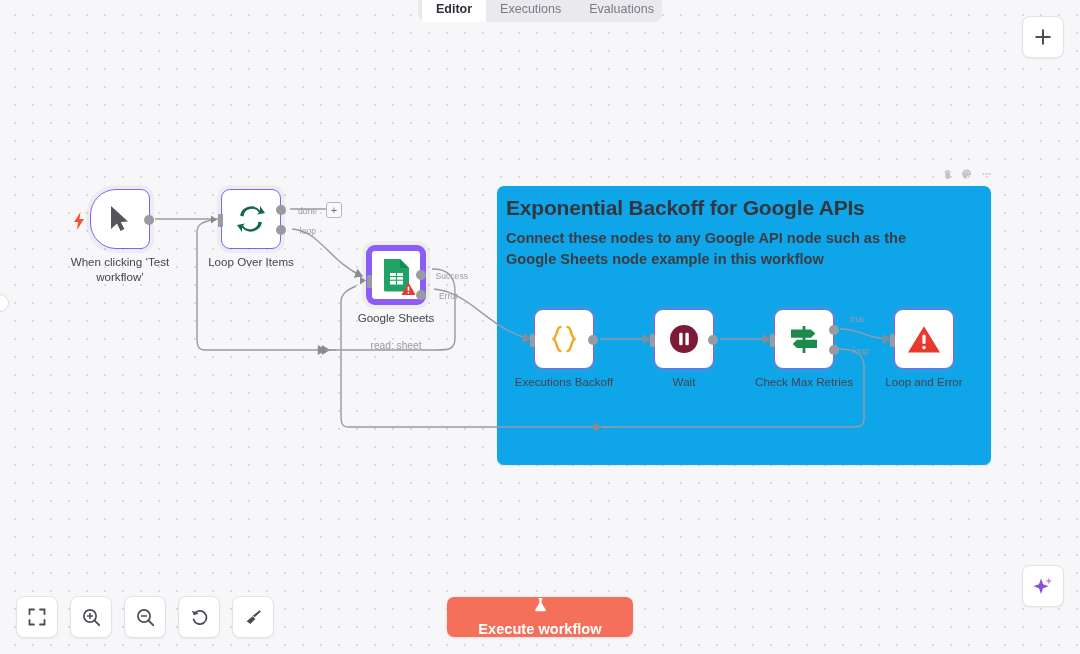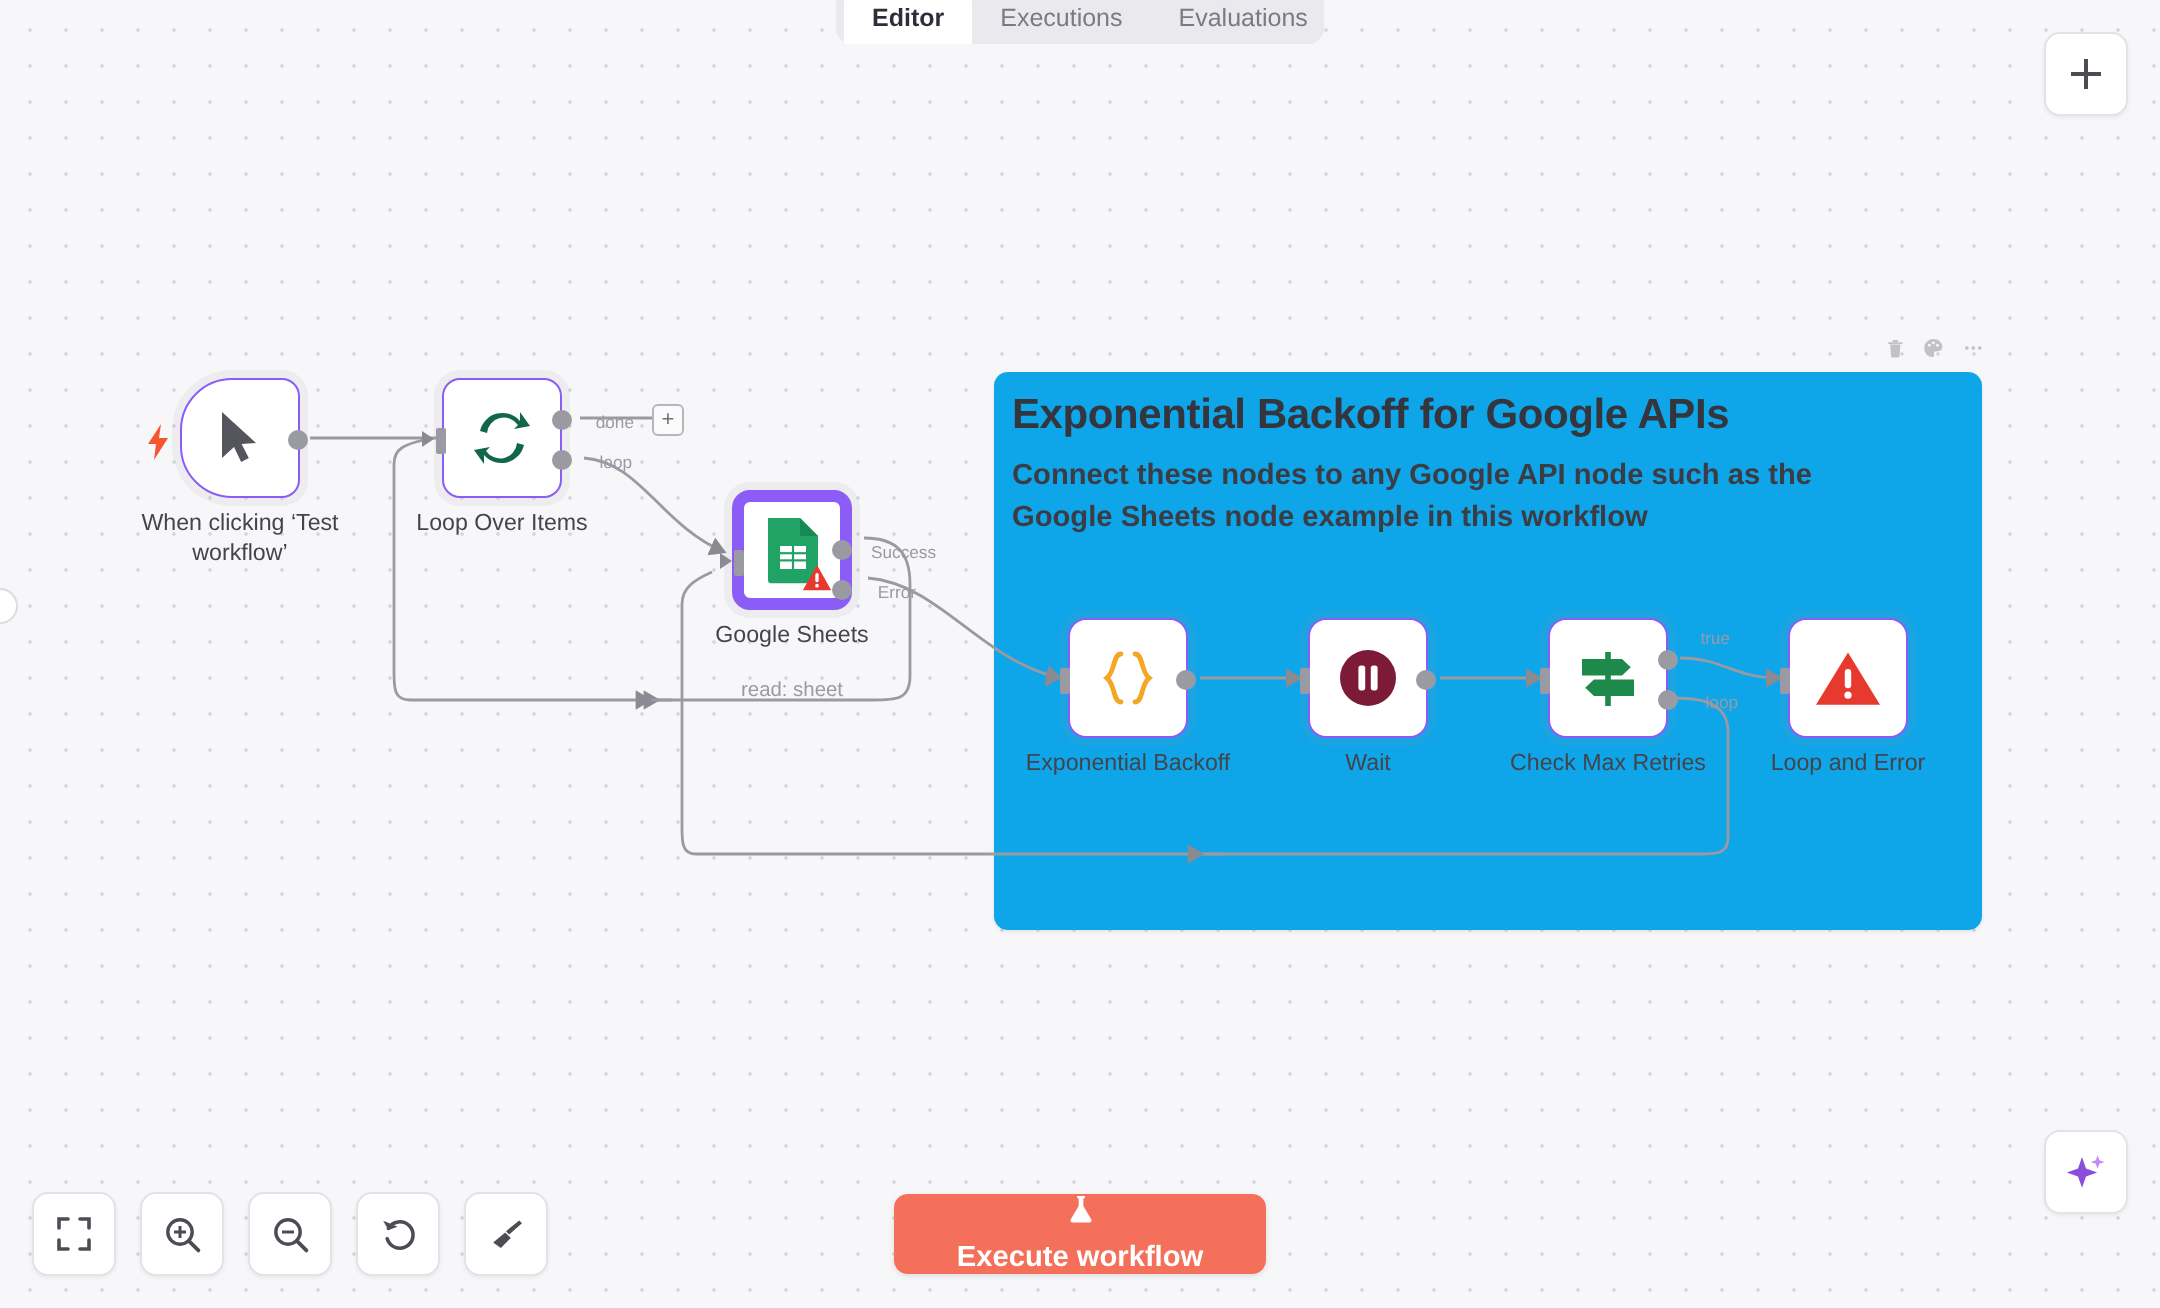--- a/index.html
+++ b/index.html
@@ -252,21 +252,21 @@
           <path d="M13.5 4 C9.5 4 10.5 13 6.5 16 C10.5 19 9.5 28 13.5 28"></path>
           <path d="M20.5 4 C24.5 4 23.5 13 27.5 16 C23.5 19 24.5 28 20.5 28"></path>
         </g>
       </svg>
       <div class="inport" style="left:-5px;top:24px;"></div>
       <svg class="inarrow" style="left:-12px;top:25px;" viewBox="0 0 9 9">
         <path d="M0 0.5 L6 4.5 L0 8.5 z" fill="#8a8a92"></path>
       </svg>
       <div class="port" style="right:-5px;top:25px;"></div>
     </div>
-    <div class="nlabel">Exponential Backoff</div>
+    <div class="nlabel">Executions Backoff</div>
   </div>
 
   <div class="node" style="left:654px;top:309px;">
     <div class="nbox">
       <svg width="30" height="30" viewBox="0 0 30 30">
         <circle cx="15" cy="15" r="14" fill="#7d1a38"></circle>
         <rect x="10.2" y="8.8" width="3.4" height="12.4" rx="1.3" fill="#ffffff"></rect>
         <rect x="16.4" y="8.8" width="3.4" height="12.4" rx="1.3" fill="#ffffff"></rect>
       </svg>
       <div class="inport" style="left:-5px;top:24px;"></div>

